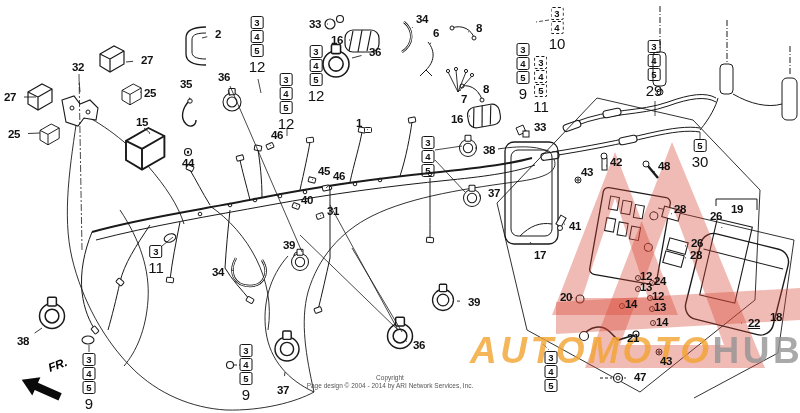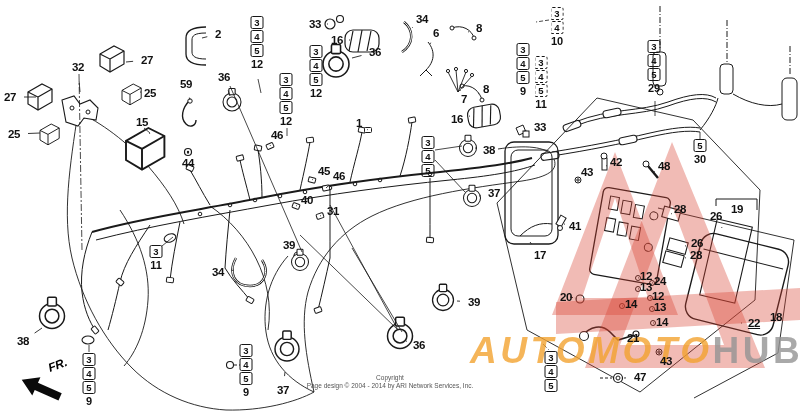--- a/index.html
+++ b/index.html
@@ -11,21 +11,21 @@
   .wordmark{position:absolute;left:470px;top:332px;z-index:3;font-weight:bold;
             font-size:37px;letter-spacing:3.5px;white-space:nowrap;line-height:1;}
   .callout-layer,.stack-layer{position:absolute;left:0;top:0;width:800px;height:413px;z-index:4;}
   .callout{position:absolute;transform:translate(-50%,-50%);font-weight:bold;font-size:11.5px;
            color:#111;letter-spacing:-0.3px;cursor:pointer;}
   .stack{position:absolute;transform:translateX(-50%);display:flex;flex-direction:column;
          align-items:center;cursor:pointer;}
   .stack .box{width:11px;height:11px;border:1.6px solid #151515;border-radius:2px;margin-bottom:1px;
               font-size:9.5px;font-weight:bold;color:#111;display:flex;align-items:center;justify-content:center;}
   .stack.dashed .box{border-style:dashed;border-width:1.3px;}
-  .stack .cap{font-size:11px;font-weight:bold;color:#111;margin-top:0px;}
+  .stack .cap{font-size:15px;font-weight:normal;color:#111;margin-top:0px;}
   .footer{position:absolute;left:255px;top:374px;width:270px;z-index:5;text-align:center;
           color:#555;font-size:6.5px;line-height:8px;}
   .fr{position:absolute;left:16px;top:358px;z-index:5;width:70px;height:48px;}
   .fr-label{position:absolute;left:32px;top:0px;font-weight:bold;font-style:italic;font-size:12px;
             color:#000;transform:rotate(-20deg);}
 </style>
 </head>
 <body>
 
 <div class="stage">
@@ -331,21 +331,21 @@
     <span id="wm-left" style="color: rgba(242, 163, 48, 0.8); font-style: italic;">AUTOMOTO</span><span id="wm-right" style="color: rgba(148, 148, 148, 0.8);">HUB</span>
   </div>
 
   <div class="callout-layer" id="callout-layer">
       <div class="callout" style="left: 10px; top: 97px;">27</div>
       <div class="callout" style="left: 14px; top: 134px;">25</div>
       <div class="callout" style="left: 78px; top: 67px;">32</div>
       <div class="callout" style="left: 147px; top: 60px;">27</div>
       <div class="callout" style="left: 150px; top: 93px;">25</div>
       <div class="callout" style="left: 218px; top: 34px;">2</div>
-      <div class="callout" style="left: 186px; top: 84px;">59</div>
+      <div class="callout" style="left: 186px; top: 84px;">35</div>
       <div class="callout" style="left: 224px; top: 77px;">36</div>
       <div class="callout" style="left: 142px; top: 122px;">15</div>
       <div class="callout" style="left: 188px; top: 163px;">44</div>
       <div class="callout" style="left: 315px; top: 24px;">33</div>
       <div class="callout" style="left: 337px; top: 40px;">16</div>
       <div class="callout" style="left: 375px; top: 52px;">36</div>
       <div class="callout" style="left: 422px; top: 19px;">34</div>
       <div class="callout" style="left: 436px; top: 33px;">6</div>
       <div class="callout" style="left: 479px; top: 28px;">8</div>
       <div class="callout" style="left: 486px; top: 89px;">8</div>

